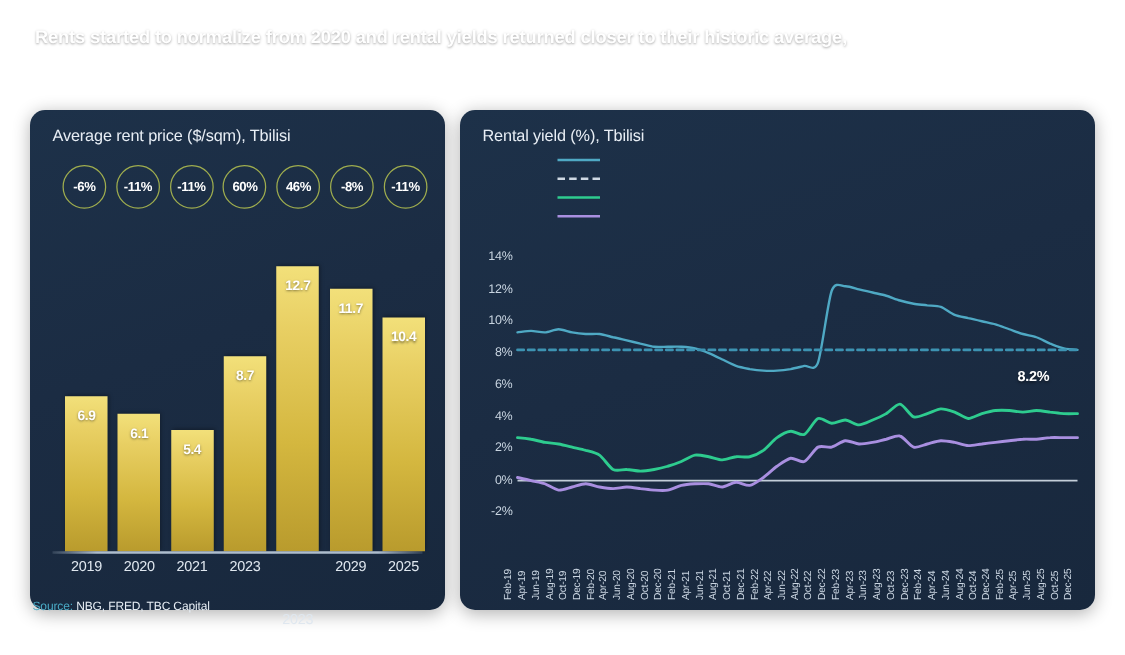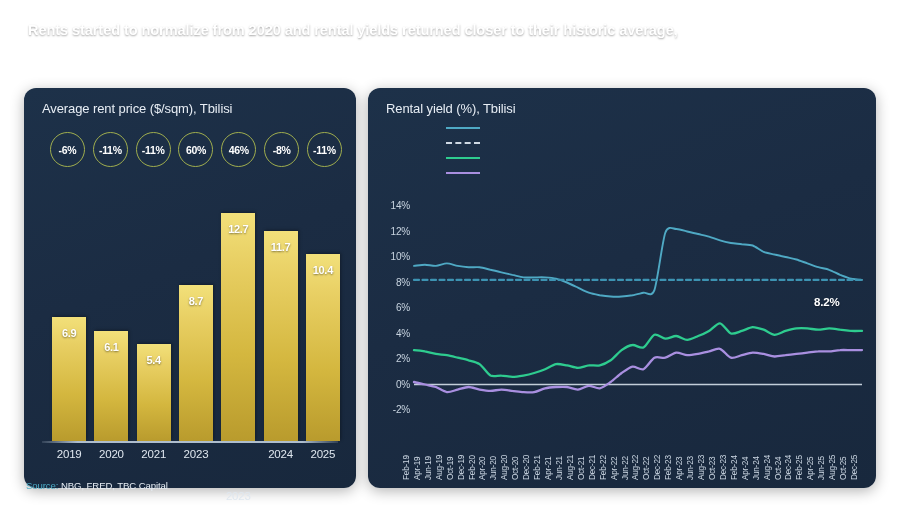--- a/index.html
+++ b/index.html
@@ -145,21 +145,21 @@
         <div class="bar" style="height: 186.761px; left: 257.857px;"></div>
         <div class="bar-val" style="left: 257.857px; bottom: 164.761px;">10.4</div>
       </div>
     <div id="axis-line"></div>
     <div id="year-labels">
         <div class="year-lab" style="left: 0.142857px;">2019</div>
         <div class="year-lab" style="left: 42.4286px;">2020</div>
         <div class="year-lab" style="left: 84.7143px;">2021</div>
         <div class="year-lab" style="left: 127px;">2023</div>
         <div class="year-lab" style="left: 169.286px; margin-top: 42px;">2023</div>
-        <div class="year-lab" style="left: 211.571px;">2024</div>
+        <div class="year-lab" style="left: 211.571px;">2029</div>
         <div class="year-lab" style="left: 253.857px;">2025</div>
       </div>
   </div>
 
   <div class="panel" id="panel-right">
     <div class="panel-title">Rental yield (%), Tbilisi</div>
     <div id="ylabs">
         <div class="ylab" style="top: 112px;">14%</div>
         <div class="ylab" style="top: 137.5px;">12%</div>
         <div class="ylab" style="top: 163px;">10%</div>

